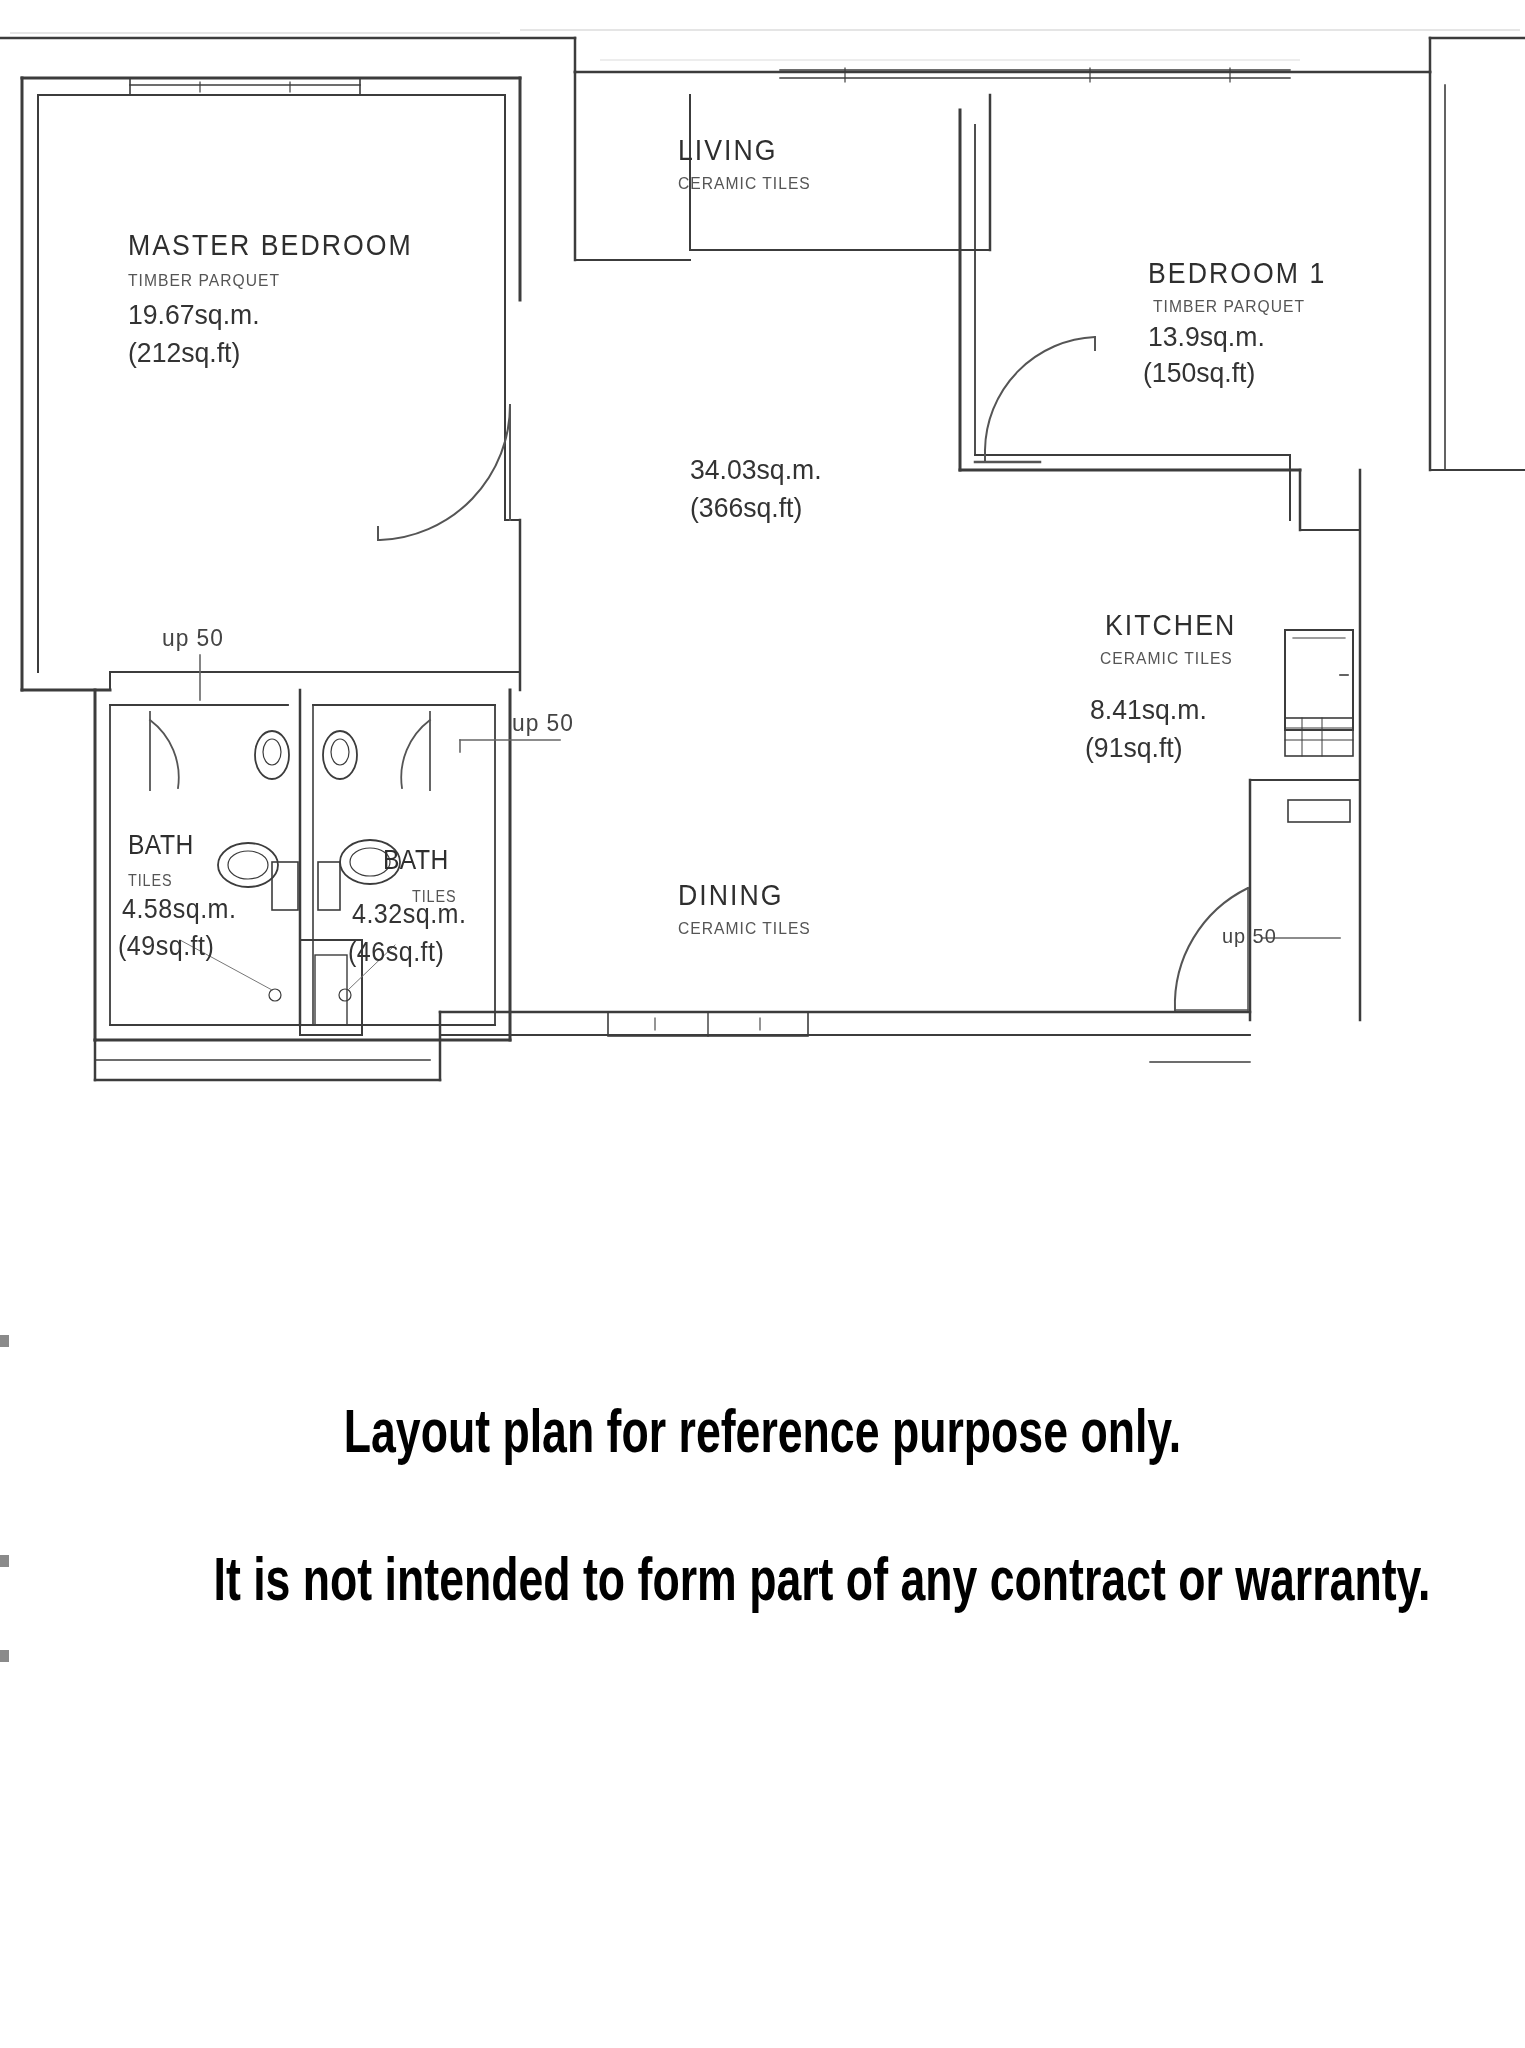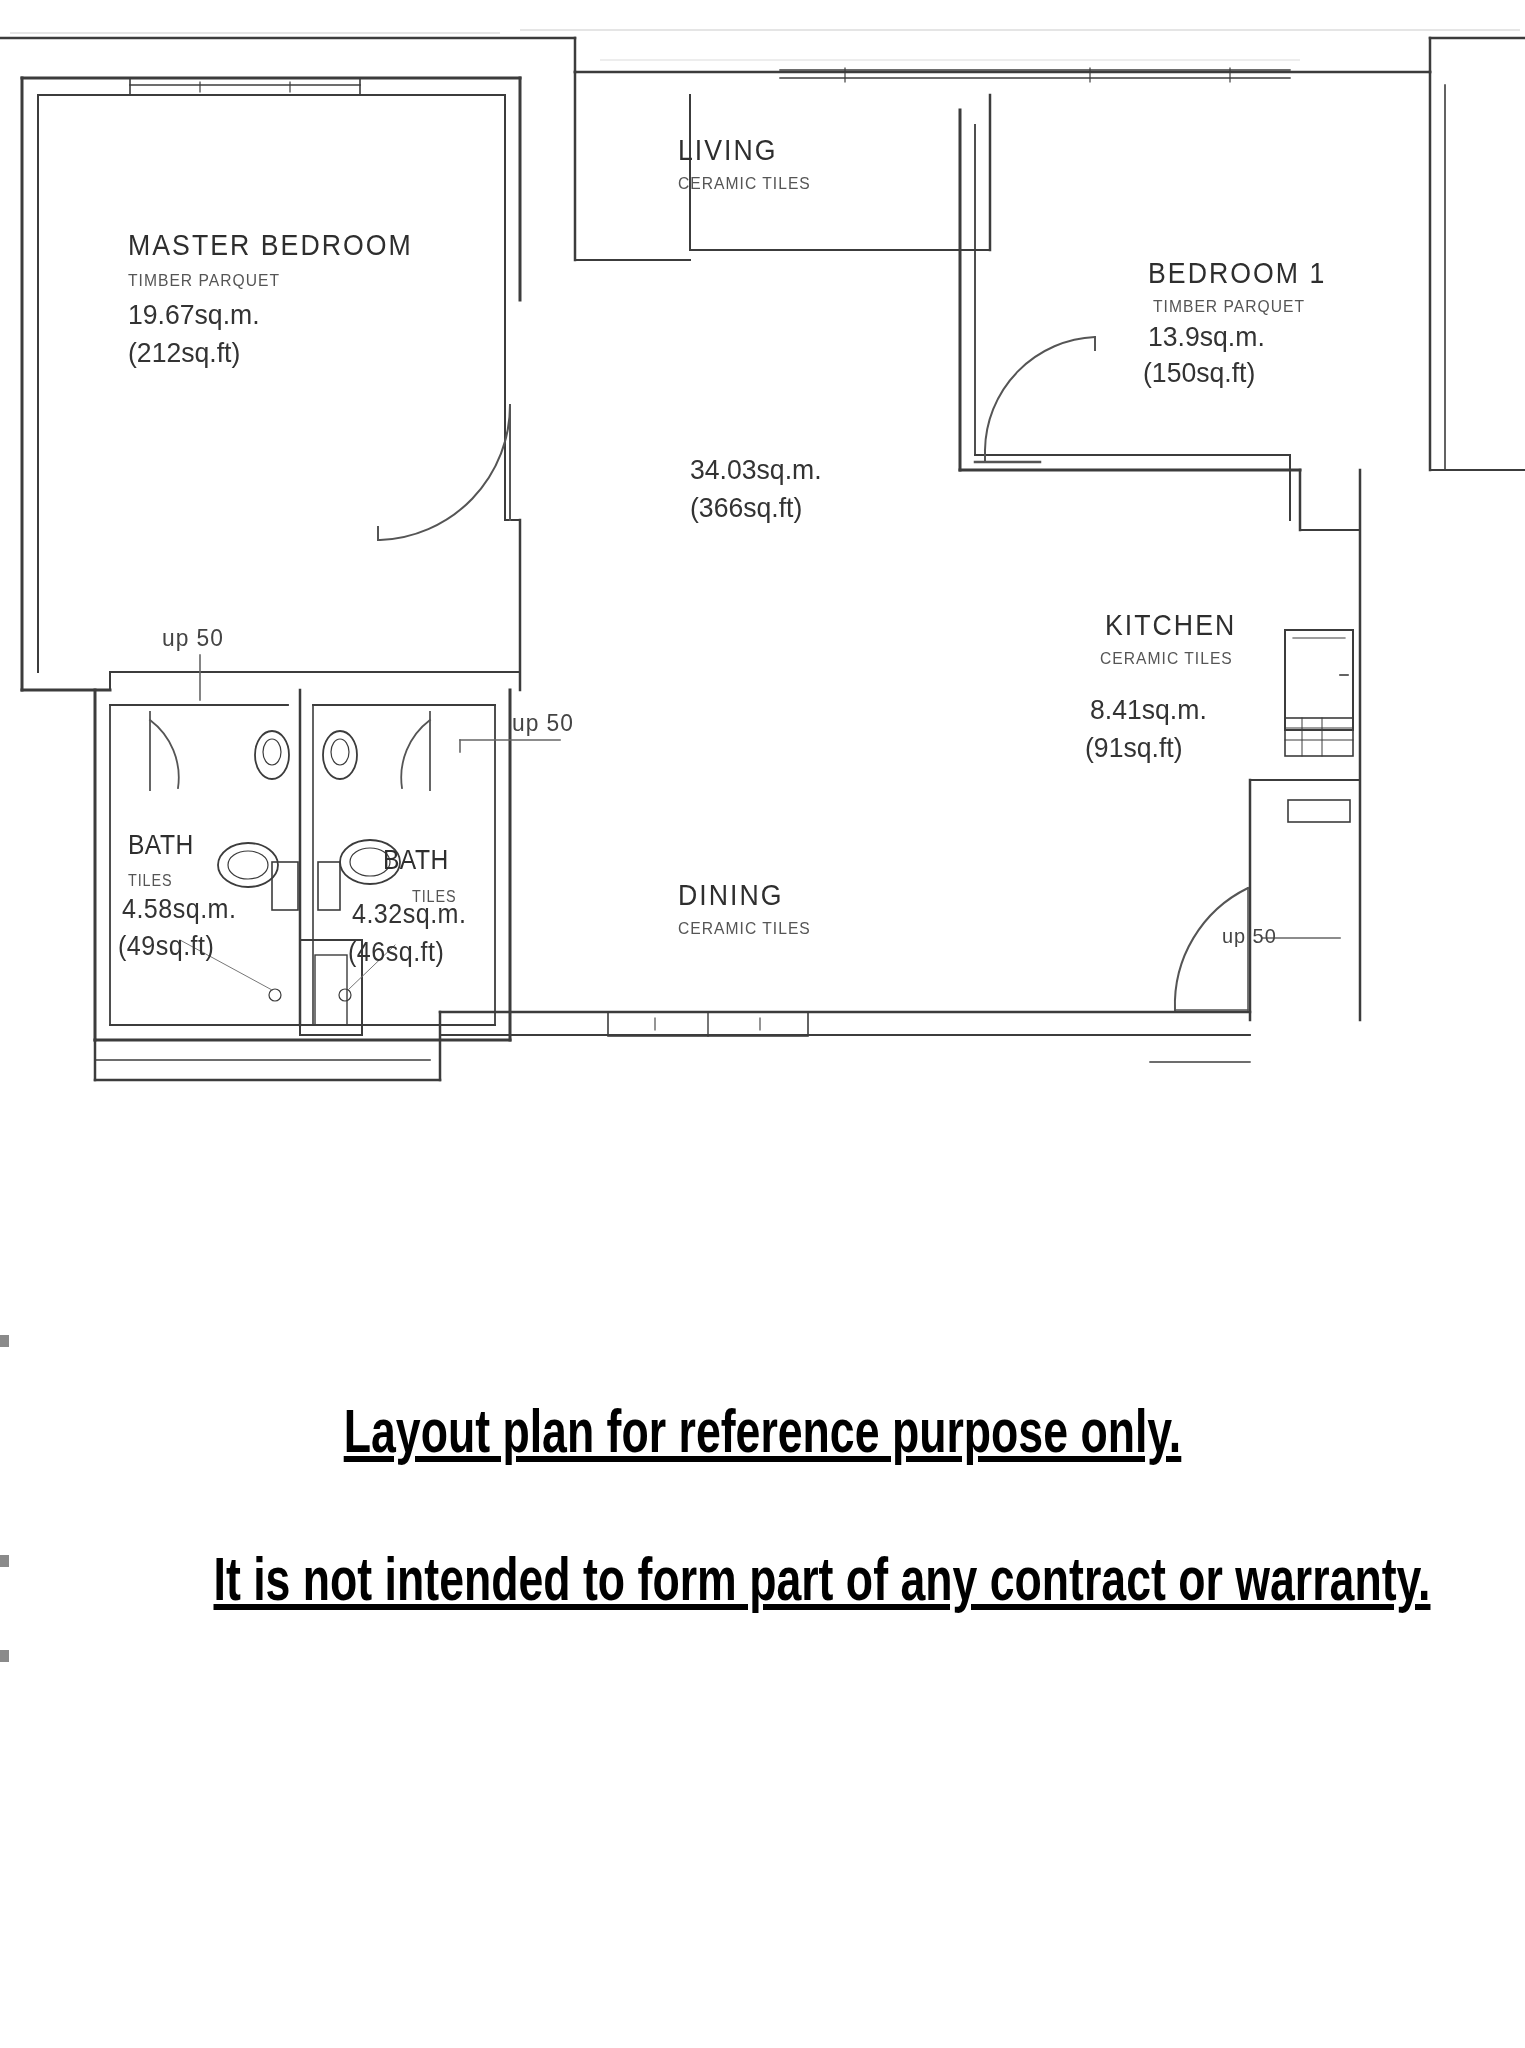--- a/index.html
+++ b/index.html
@@ -93,21 +93,20 @@
     z-index: 5;
   }
   #watermark svg { width: 100%; height: 100%; display: block; }
 
   
   #disclaimer {
     position: absolute;
     left: 0;
     top: 1400px;
     width: 1525px;
-    text-decoration: underline;
   }
   .disc-line {
     font-family: "Liberation Sans Narrow", "Liberation Sans", sans-serif;
     font-weight: bold;
     color: #000;
     text-align: center;
     transform: scaleX(0.72);
     white-space: nowrap;
   }
   #disc-line-1 { font-size: 62px; line-height: 1; margin-bottom: 86px; }

